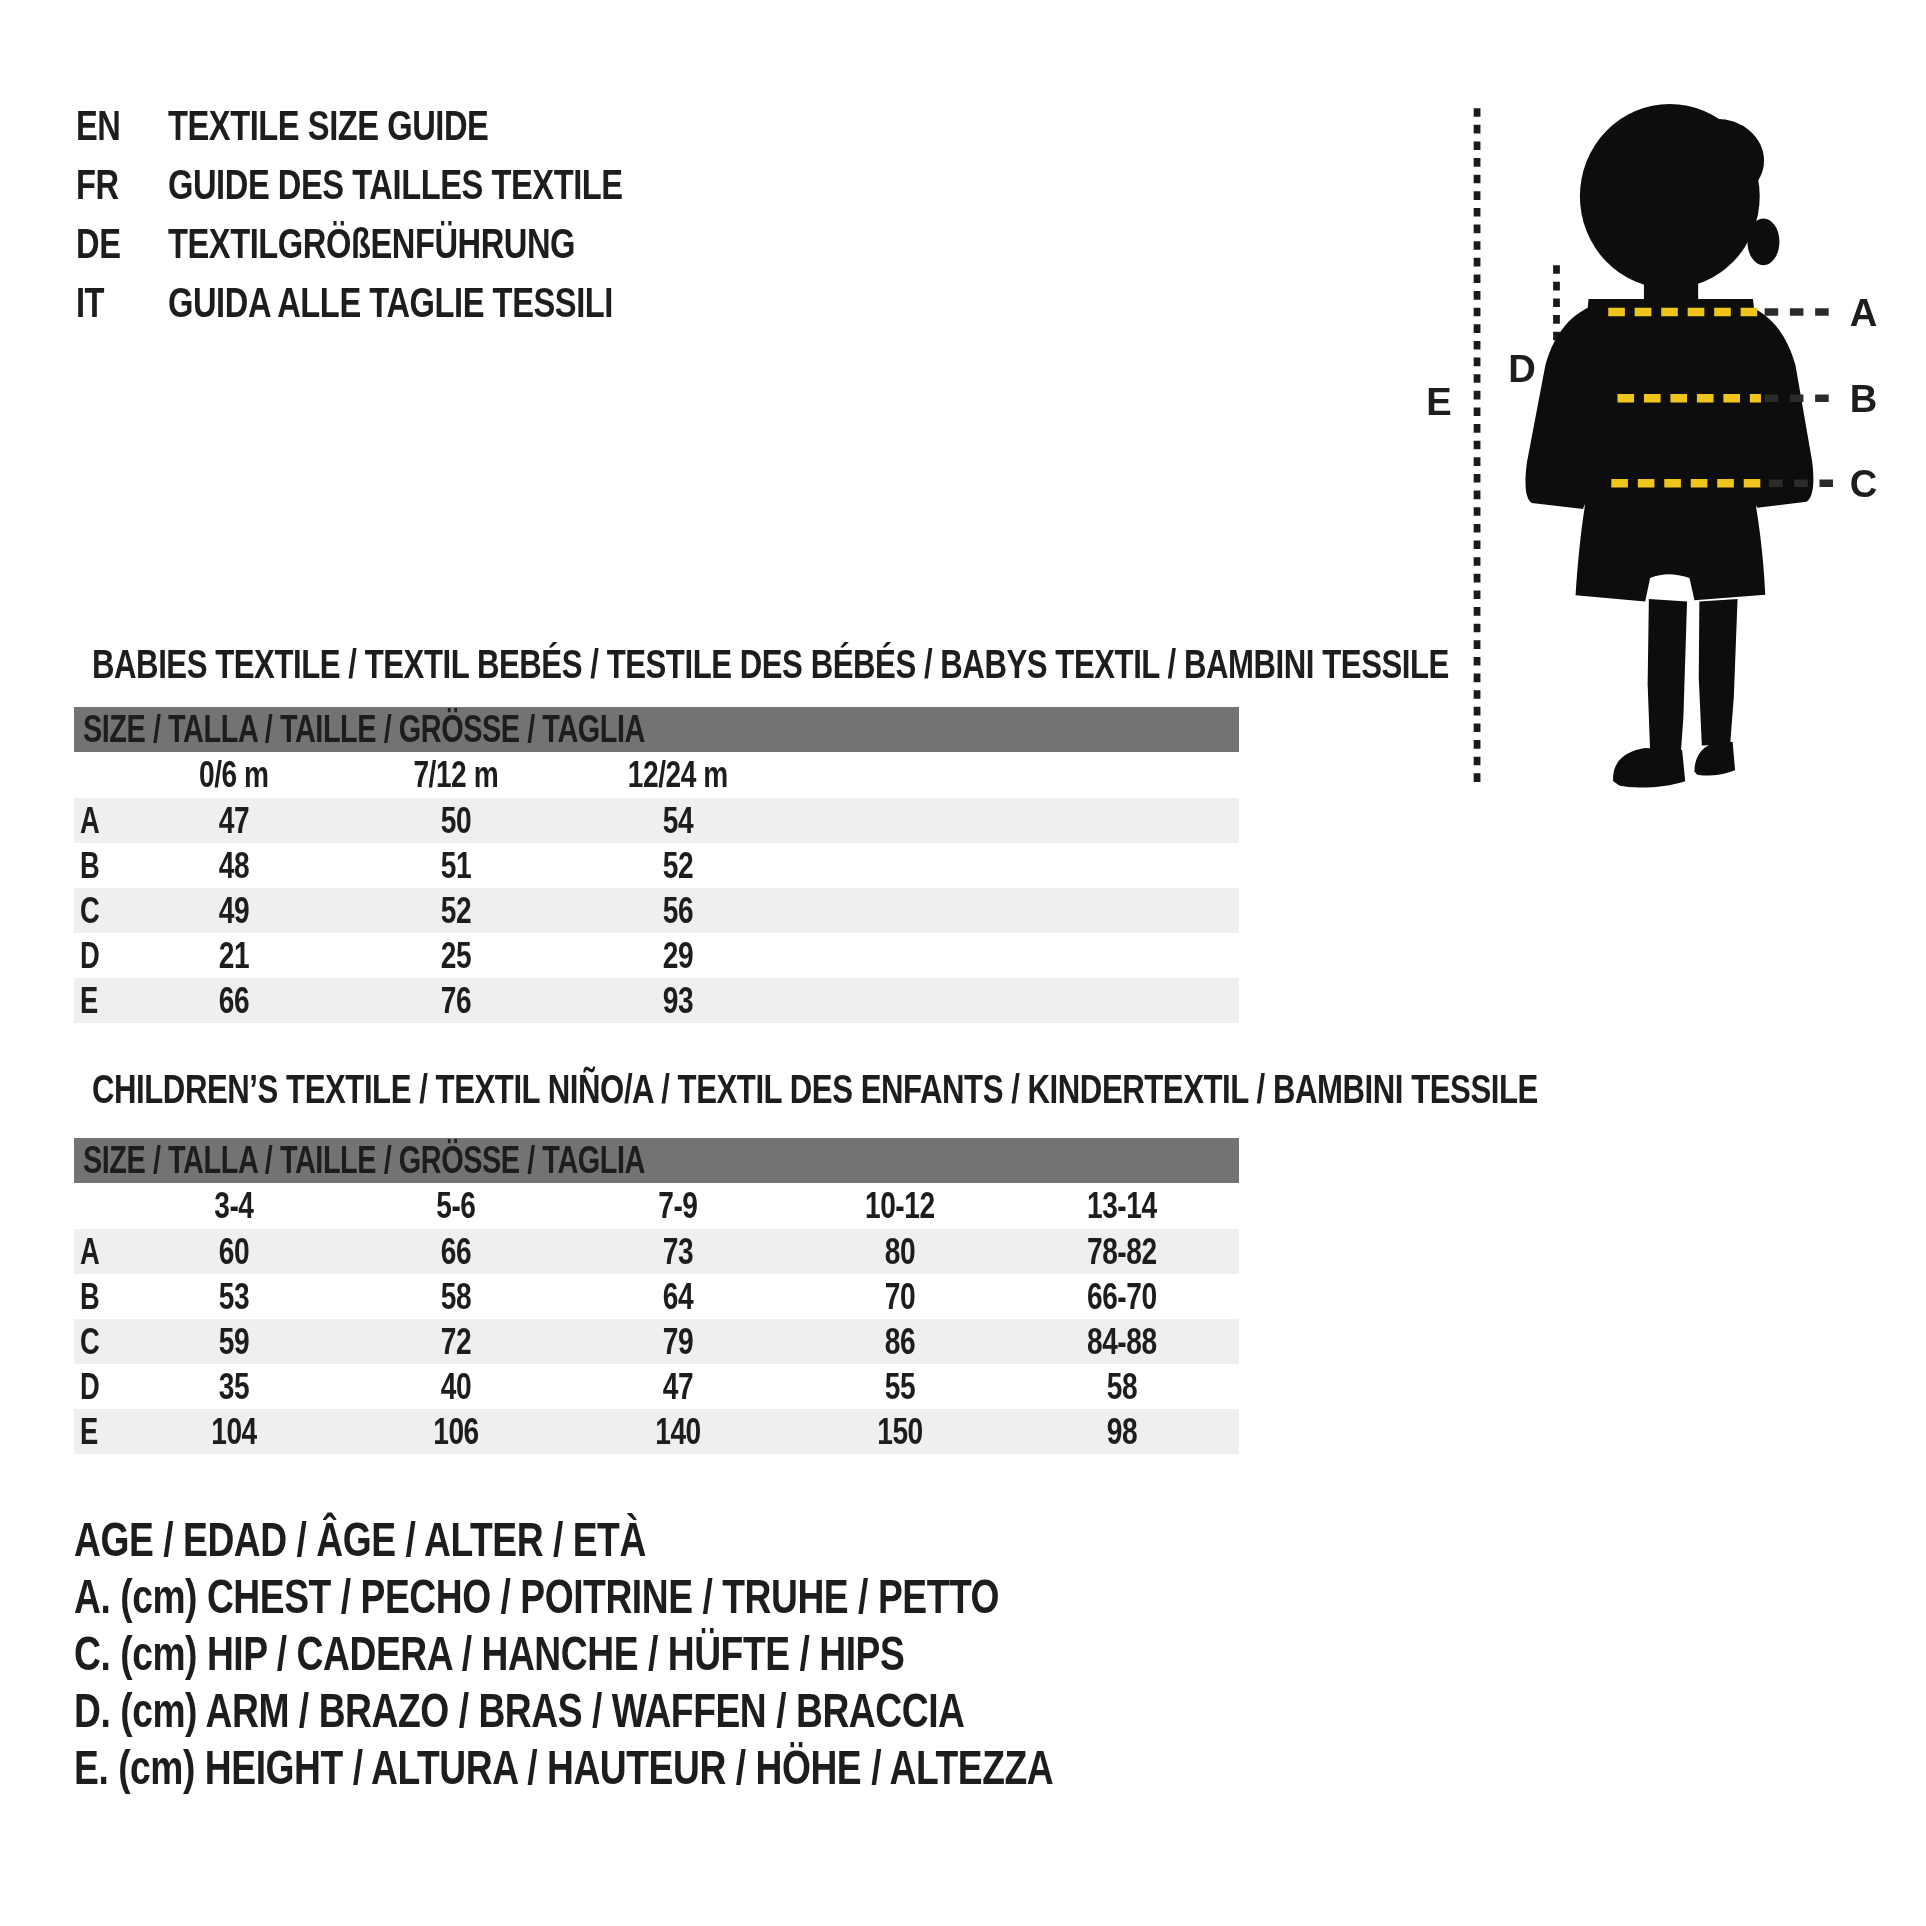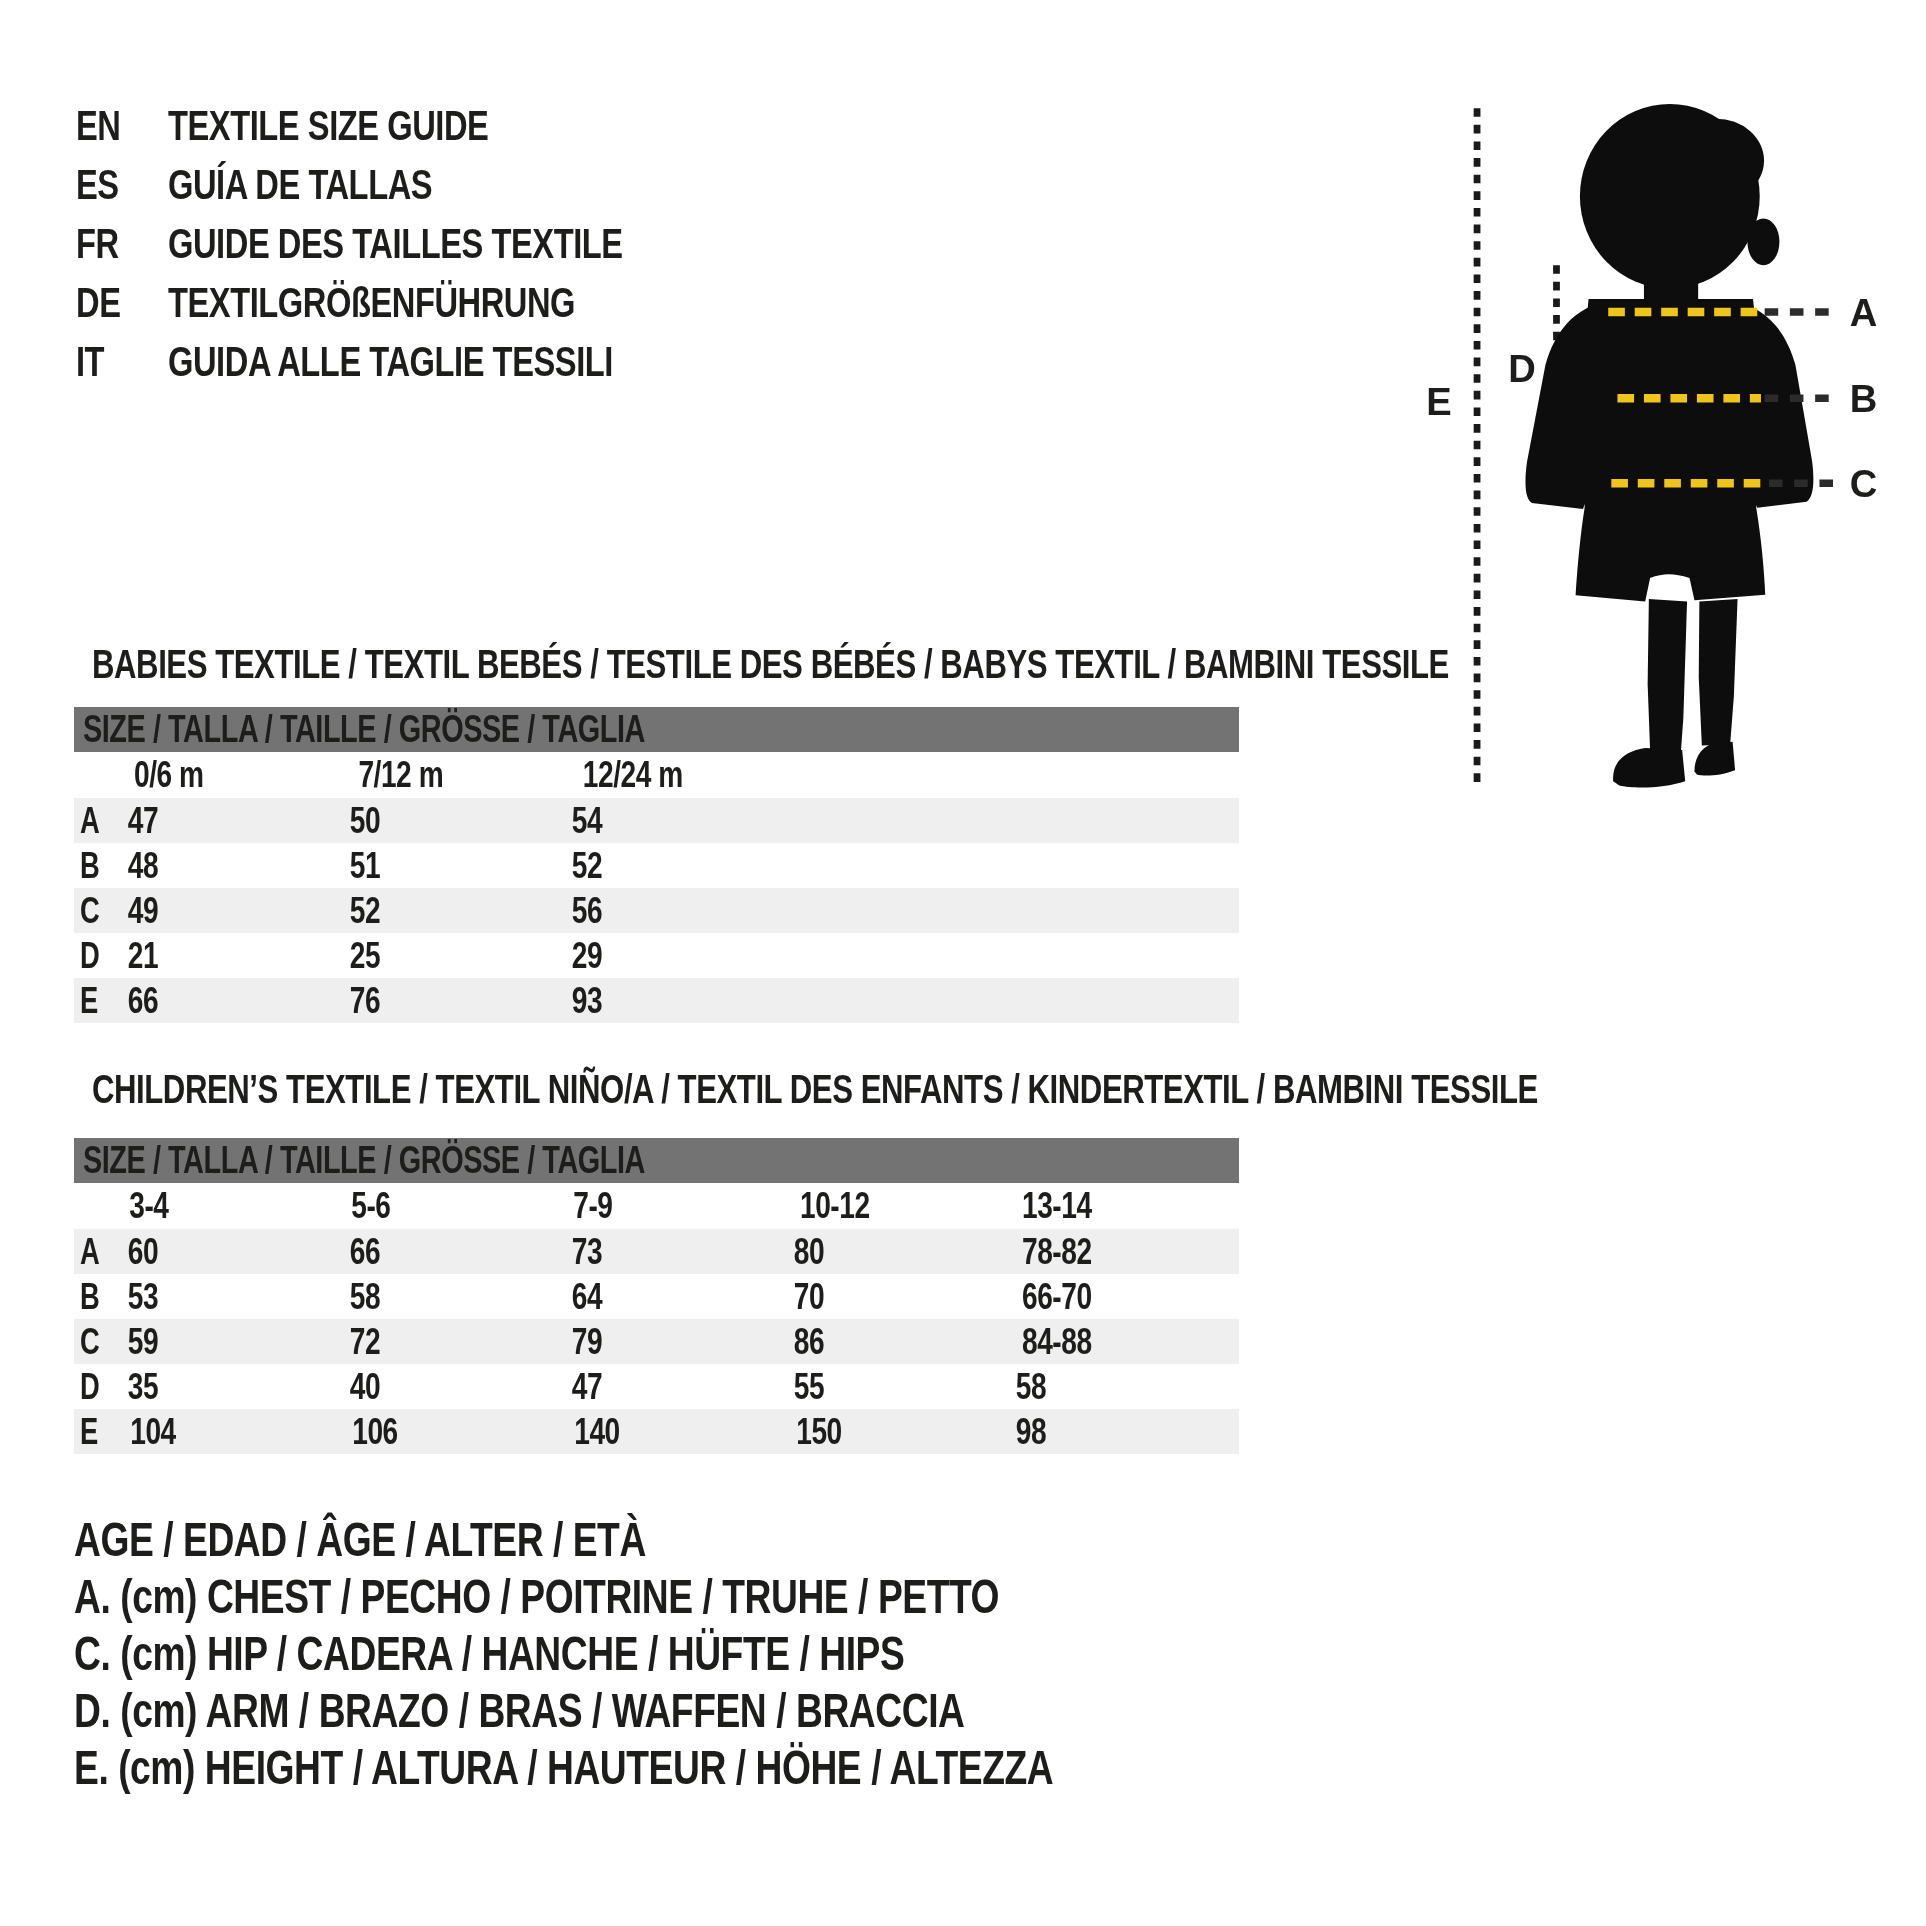--- a/index.html
+++ b/index.html
@@ -22,42 +22,39 @@
 
   
   .size-table{position:absolute;left:74px;width:1165px;}
   .bar{height:45px;line-height:45px;background:#737373;font-size:38px;padding-left:8.6px;box-sizing:border-box;}
   .trow{display:grid;align-items:center;font-size:37px;}
   .trow.b3{grid-template-columns:49px repeat(3,222px);}
   .trow.b5{grid-template-columns:49px repeat(5,222px);}
   .trow.head{height:46px;background:#ffffff;}
   .trow.data{height:45px;}
   .trow.stripe{background:#efefef;}
-  .cell{text-align:left;}
+  .cell{text-align:center;}
   .cell.lab{text-align:left;padding-left:6.2px;font-size:36px;}
 
   
   .legend{position:absolute;left:74px;top:1511px;}
   .legend-line{height:57px;line-height:57px;font-size:49px;}
 
   
   .figure{position:absolute;left:1405px;top:62px;width:521px;height:739px;}
   .fig-label{font-size:62px;font-weight:700;fill:#1d1d1b;font-family:"Liberation Sans","DejaVu Sans",sans-serif;}
 </style>
 </head>
 <body>
 
 <div class="sheet">
 
   <div class="langs">
     <div class="lang-row">
       <span class="lang-code"><span class="cond">EN</span></span><span class="lang-title"><span class="cond">TEXTILE SIZE GUIDE</span></span>
-    </div>
-    <div class="lang-row">
-      <span class="lang-code"><span class="cond">ES</span></span><span class="lang-title"><span class="cond">GUÍA DE TALLAS</span></span>
     </div>
     <div class="lang-row">
       <span class="lang-code"><span class="cond">FR</span></span><span class="lang-title"><span class="cond">GUIDE DES TAILLES TEXTILE</span></span>
     </div>
     <div class="lang-row">
       <span class="lang-code"><span class="cond">DE</span></span><span class="lang-title"><span class="cond">TEXTILGRÖßENFÜHRUNG</span></span>
     </div>
     <div class="lang-row">
       <span class="lang-code"><span class="cond">IT</span></span><span class="lang-title"><span class="cond">GUIDA ALLE TAGLIE TESSILI</span></span>
     </div>

